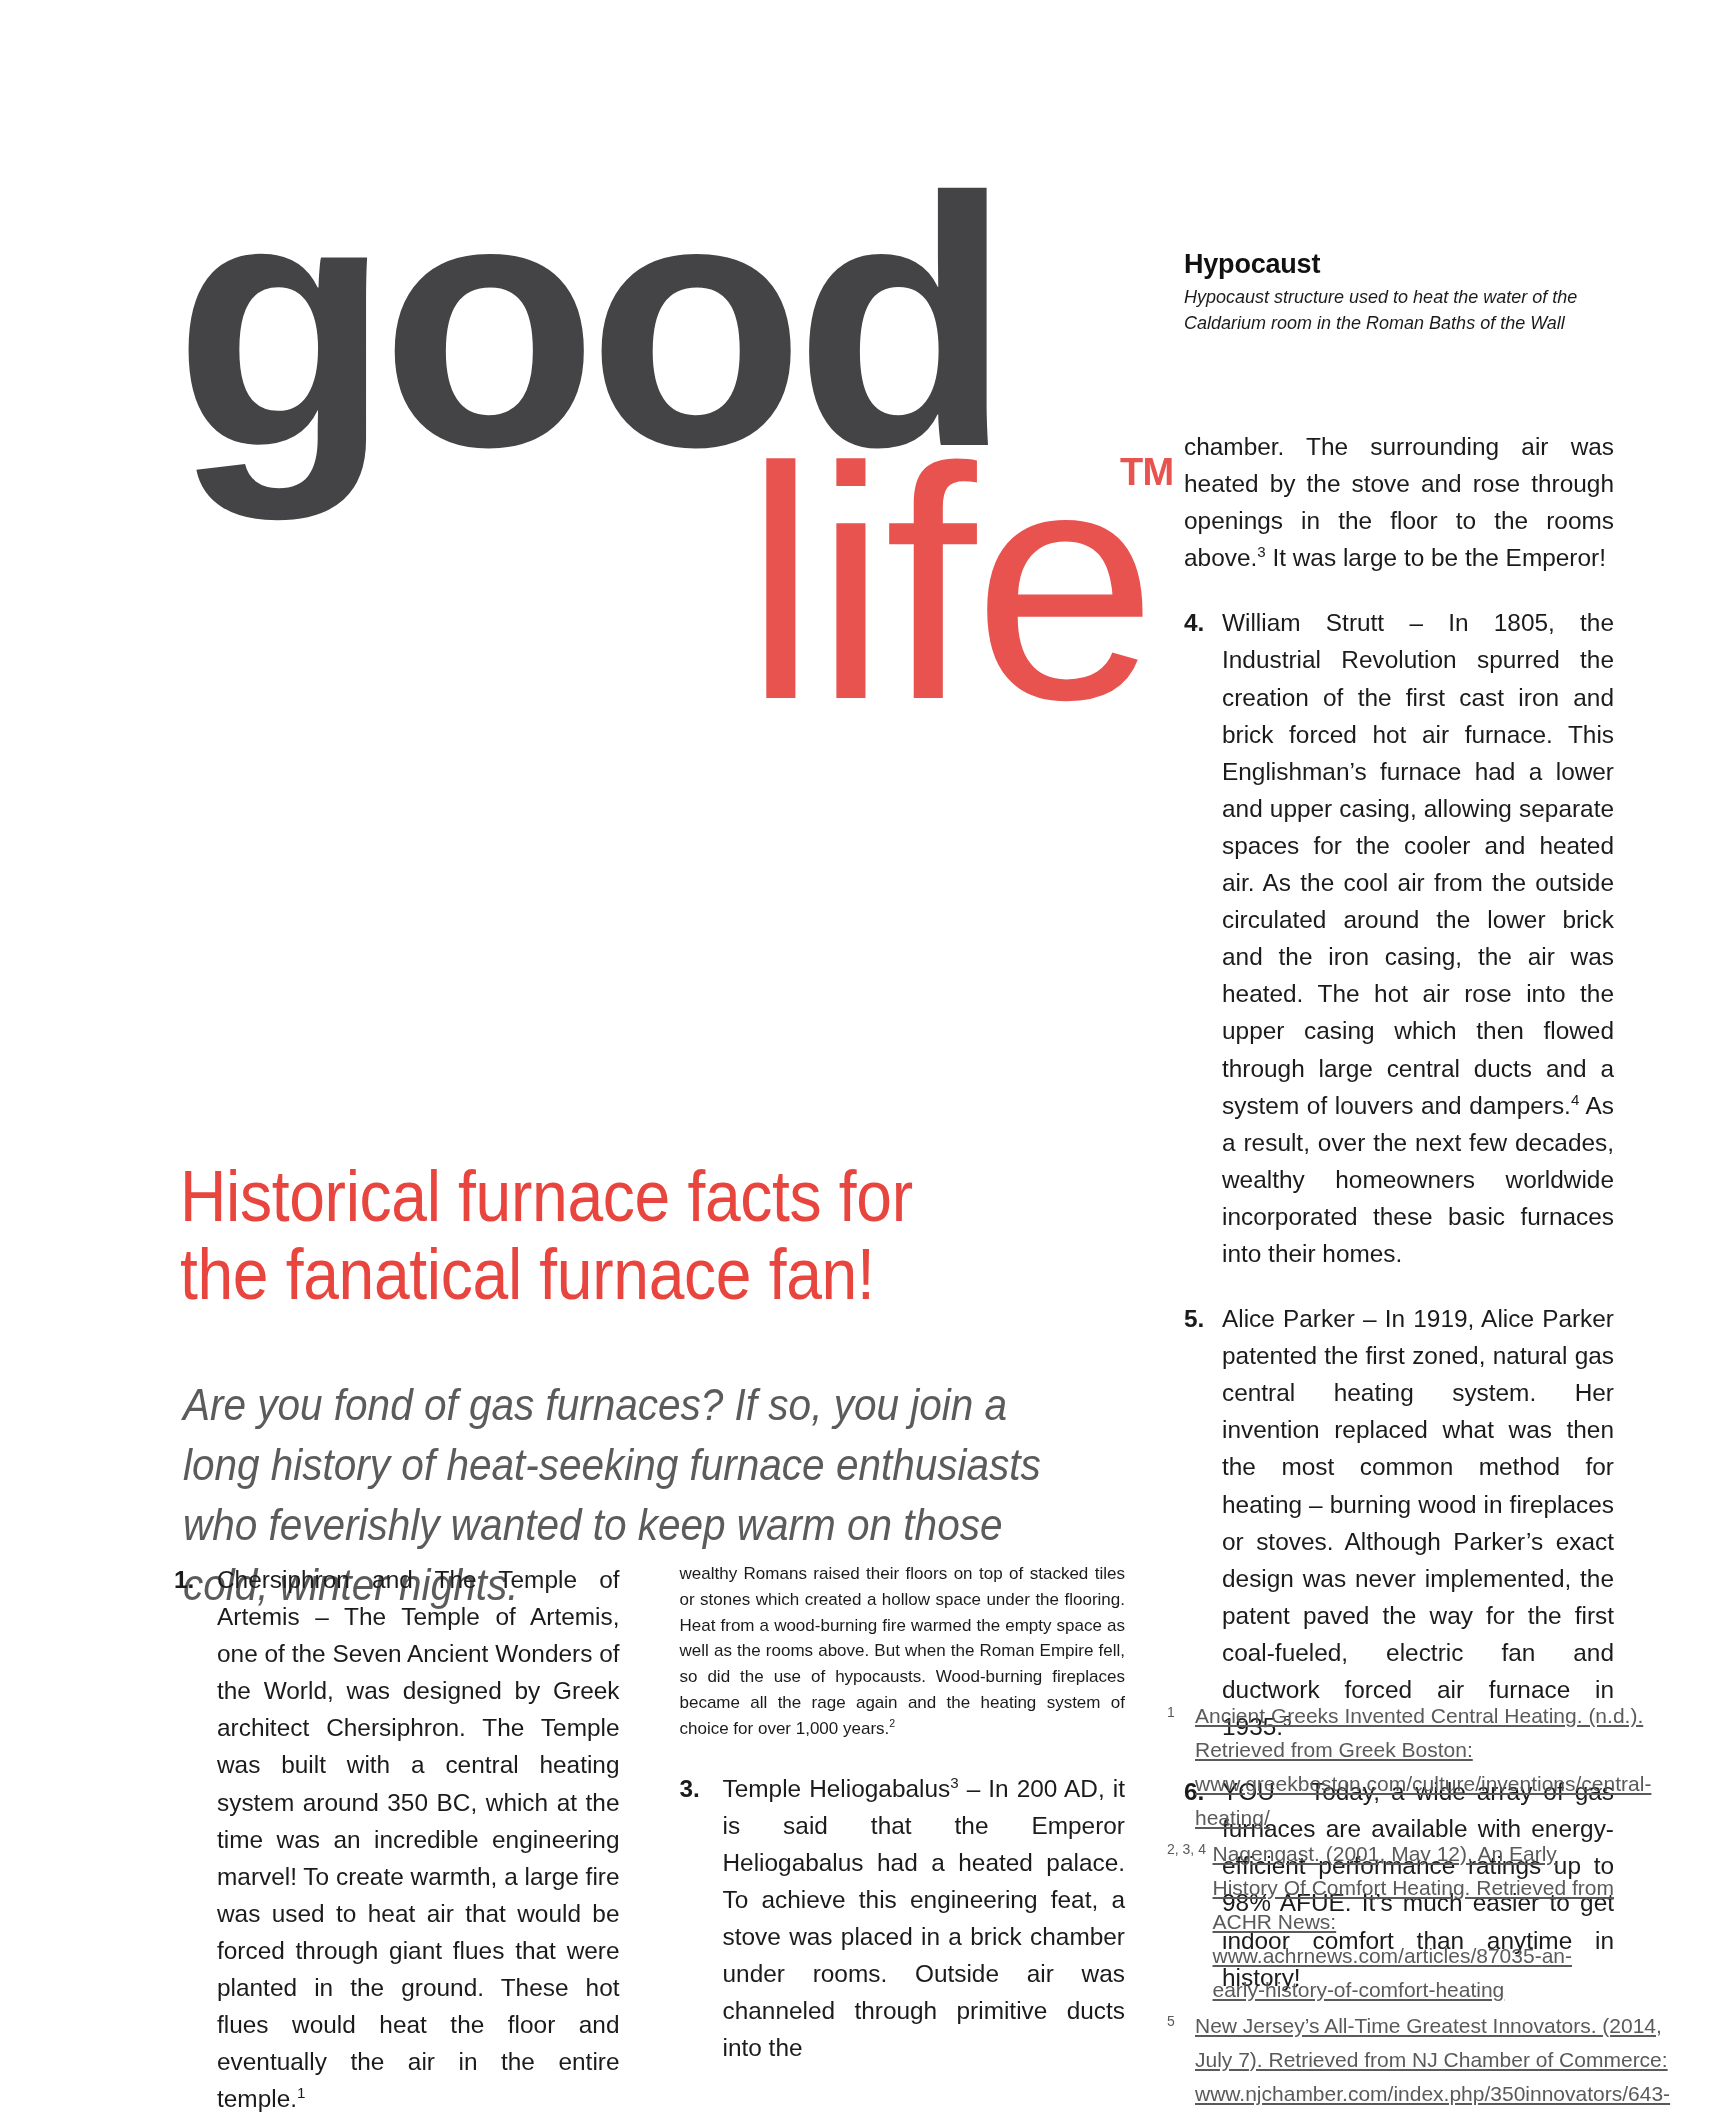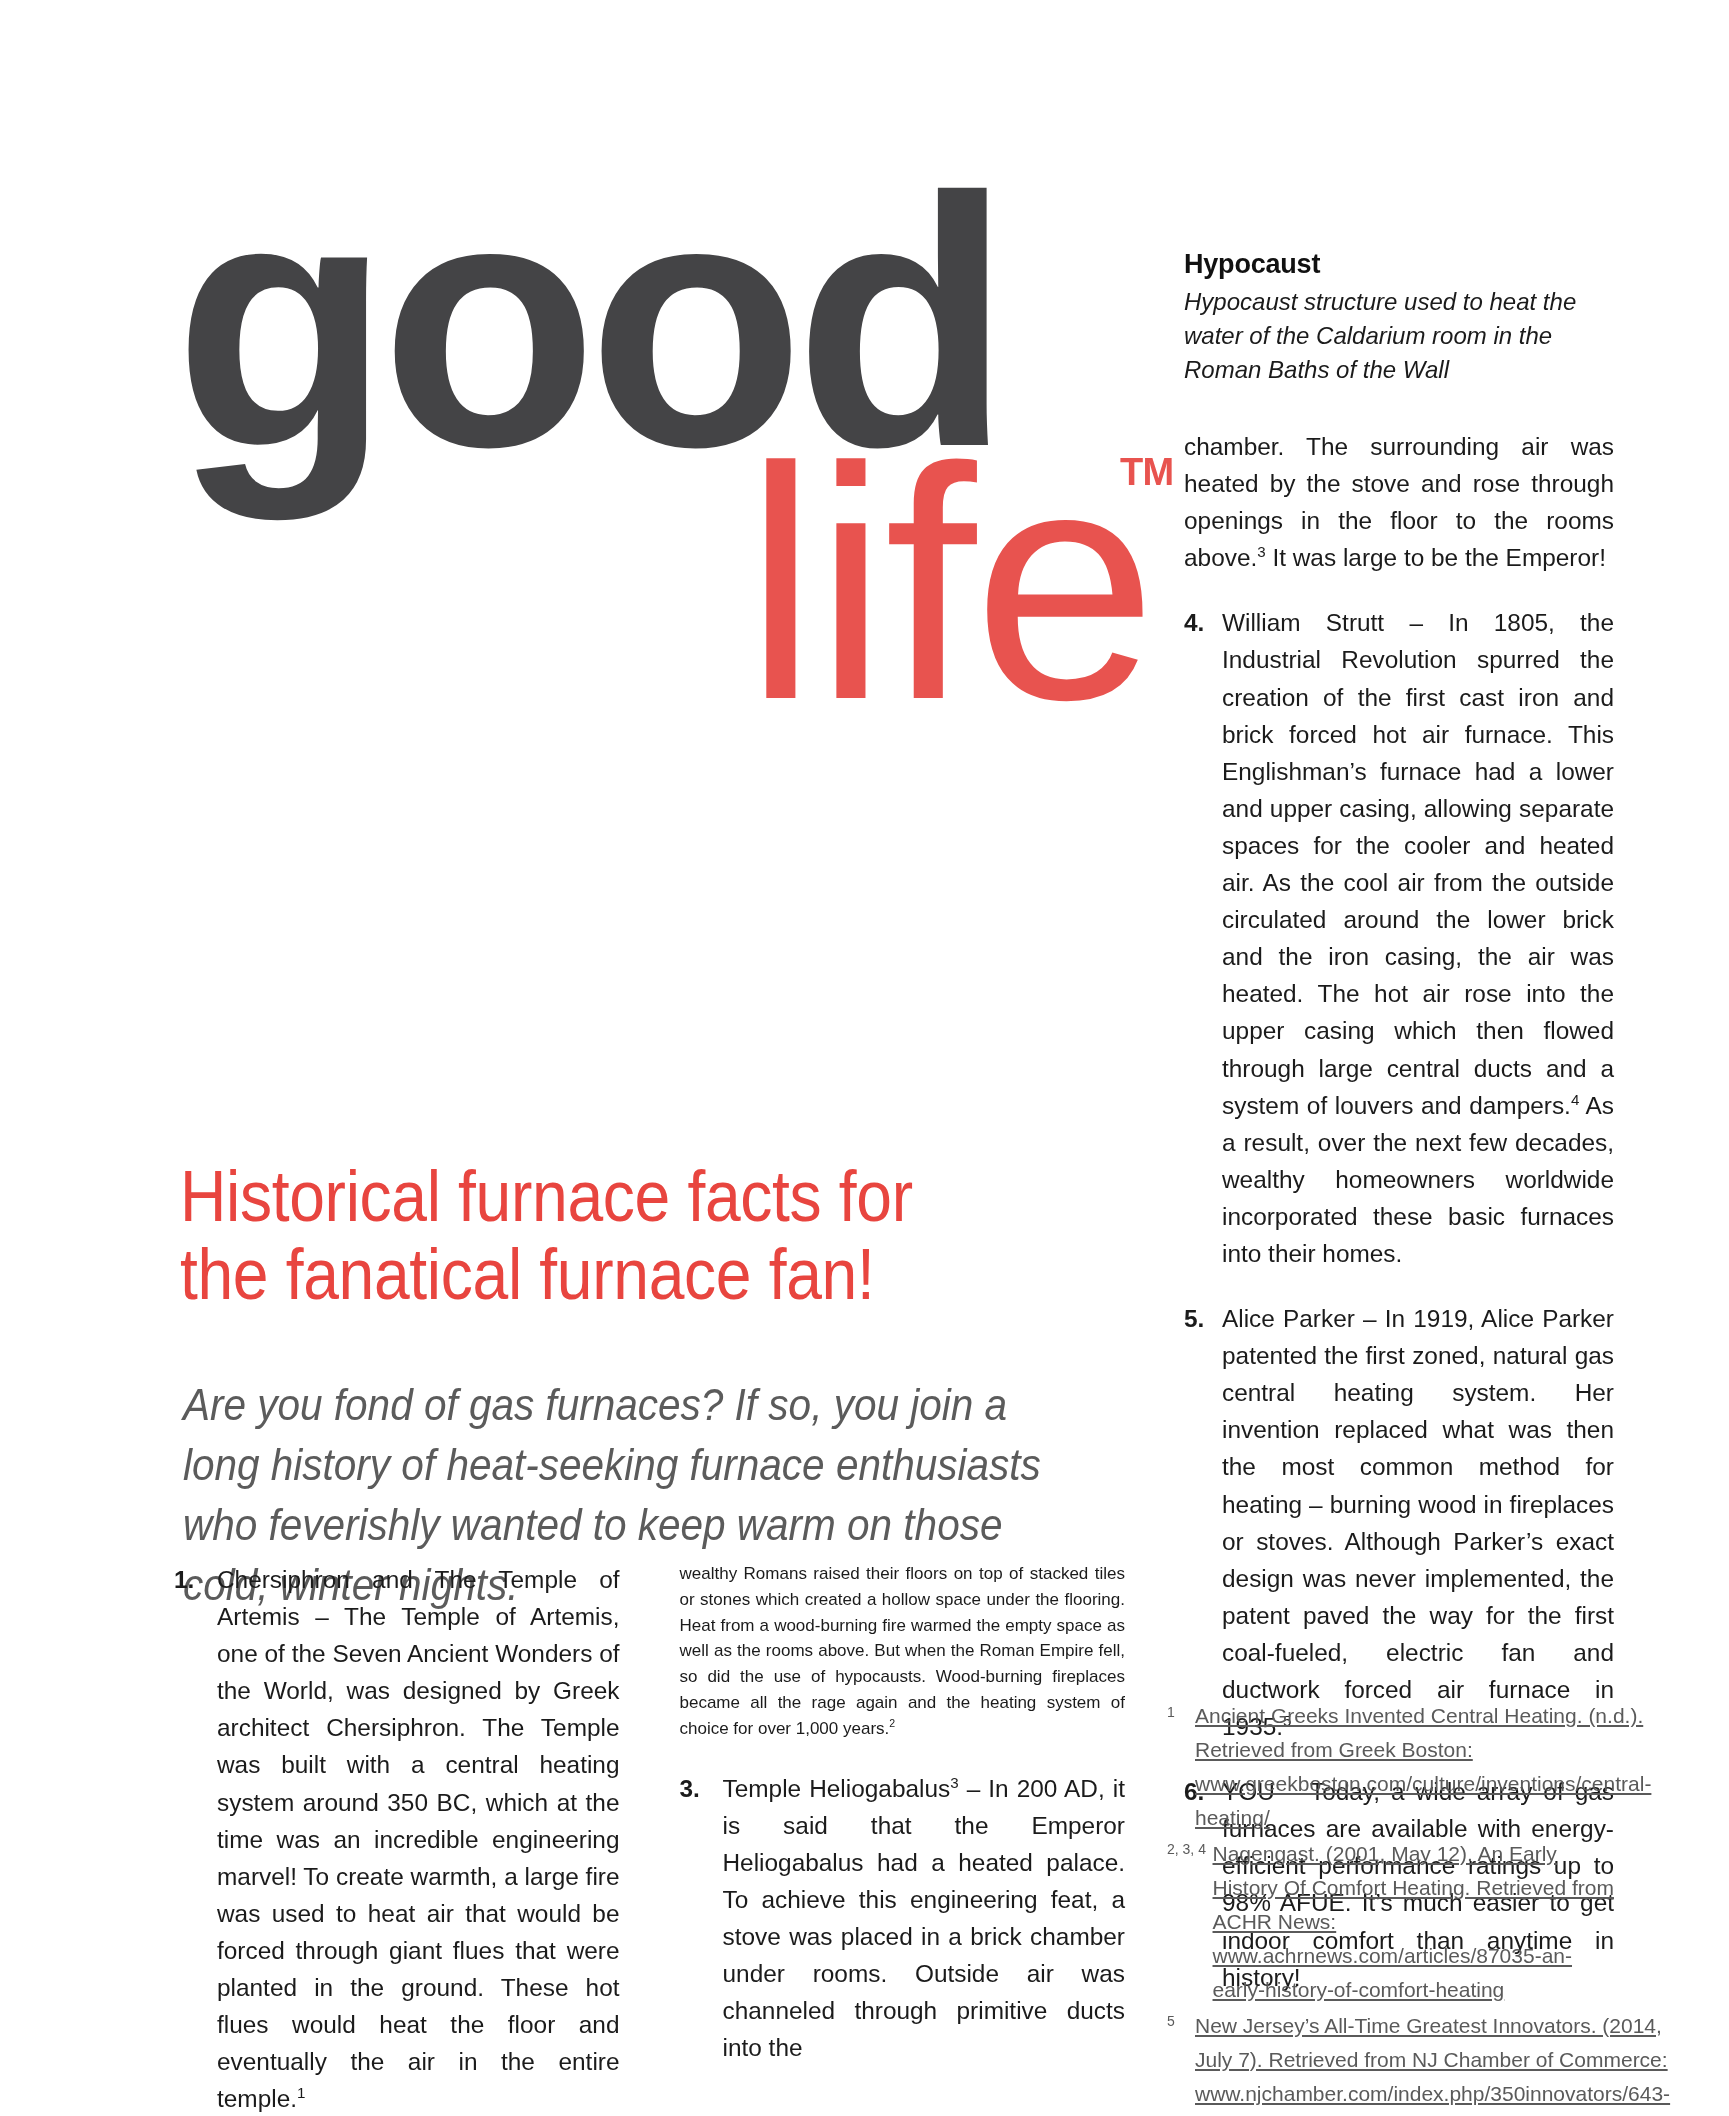--- a/index.html
+++ b/index.html
@@ -147,21 +147,21 @@
     width: 430px;
   }
   .cap-title {
     font-size: 27px;
     font-weight: 700;
     color: #111;
     margin: 16px 0 5px 0;
     letter-spacing: -0.2px;
   }
   .cap-body {
-    font-size: 24px;
+    font-size: 18px;
     line-height: 1.42;
     font-style: italic;
     color: #1b1b1b;
     margin: 0;
   }
 
   .right-body {
     position: absolute;
     left: 1184px;
     top: 428px;

